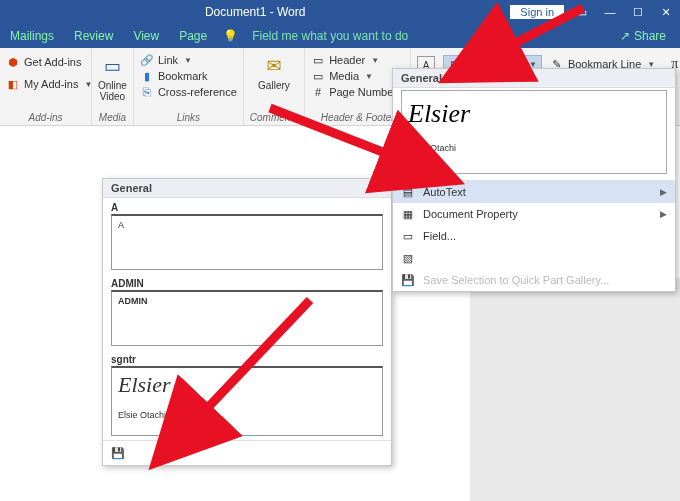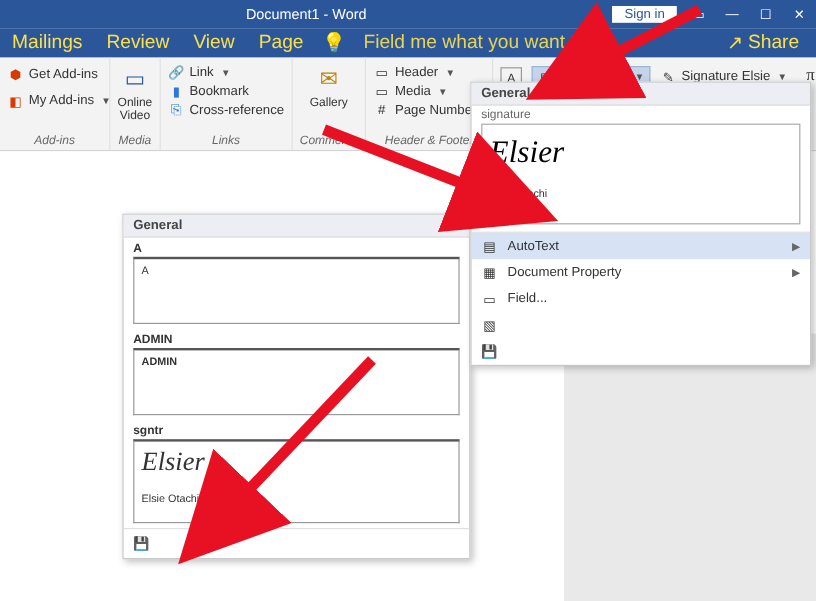--- a/index.html
+++ b/index.html
@@ -6,21 +6,21 @@
   body { width: 680px; height: 501px; background: #fff; overflow: hidden; position: relative; font-size: 11px; }
 
   
   .titlebar { background: #2b579a; height: 24px; display: flex; align-items: center; color: #fff; }
   .title-text { flex: 1; text-align: center; font-size: 12px; }
   .signin-btn { background: #fff; color: #2b579a; padding: 1px 10px; font-size: 11px; margin-right: 4px; }
   .win-controls { display: flex; gap: 0; }
   .win-btn { width: 28px; height: 24px; display: flex; align-items: center; justify-content: center; color: #fff; font-size: 11px; }
 
   
-  .tabbar { background: #2b579a; height: 24px; display: flex; align-items: center; color: #fde047; font-size: 16px; justify-content: flex-end; }
+  .tabbar { background: #2b579a; height: 24px; display: flex; align-items: center; color: #86efac; font-size: 12px; justify-content: flex-end; }
   .tab { padding: 0 10px; }
   .lightbulb { margin-left: 6px; }
   .tellme { margin-left: 4px; opacity: .9; }
   .share { margin-left: auto; padding-right: 14px; display: flex; align-items: center; gap: 4px; }
 
   
   .ribbon { background: #f3f3f3; border-bottom: 1px solid #d4d4d4; height: 78px; display: flex; }
   .ribbon-group { border-right: 1px solid #e1e1e1; display: flex; flex-direction: column; justify-content: space-between; padding: 2px 6px 0 6px; }
   .group-label { text-align: center; font-size: 10px; color: #666; padding-bottom: 2px; font-style: italic; }
   .group-body { flex: 1; display: flex; align-items: flex-start; gap: 6px; }
@@ -184,21 +184,21 @@
       </div>
       <div class="small-stack">
         <div class="small-row">
           <span class="quickparts-btn">
             <span class="mini-icon">▤</span>
             <span>Quick Parts</span>
             <span class="dd-arrow">▼</span>
           </span>
           <span class="sigline-btn">
             <span class="mini-icon">✎</span>
-            <span>Signature Elsie</span>
+            <span>Bookmark Line</span>
             <span class="dd-arrow">▼</span>
           </span>
           <span class="eq-btn" style="margin-left:8px">
             <span style="font-family:serif;font-size:14px">π</span>
             <span>Equation</span>
 
           </span>
         </div>
       </div>
     </div>
@@ -207,21 +207,20 @@
 
 </div>
 
 <div class="doc-area">
   <div class="page"></div>
   <div class="margin-guide"></div>
 </div>
 
 <div class="qp-panel">
   <div class="qp-header">General</div>
-  <div class="qp-sub">signature</div>
   <div class="qp-preview">
     <div class="sig-script">Elsier</div>
     <div class="sig-name-small">Elsie Otachi</div>
   </div>
   <div class="qp-menu">
     <div class="qp-item hover">
       <span class="mini-icon">▤</span>
       <span>AutoText</span>
       <span class="arrow-r">▶</span>
     </div>
@@ -232,20 +231,21 @@
     </div>
     <div class="qp-item">
       <span class="mini-icon">▭</span>
       <span>Field...</span>
     </div>
     <div class="qp-item">
       <span class="mini-icon">▧</span>
     </div>
     <div class="qp-item disabled">
       <span class="mini-icon">💾</span>
+      <span>Save Selection to Quick Part Gallery...</span>
     </div>
   </div>
 </div>
 
 <div class="at-panel">
   <div class="at-header">General</div>
 
   <div class="at-section-label">A</div>
   <div class="at-box">
     <span>A</span>

